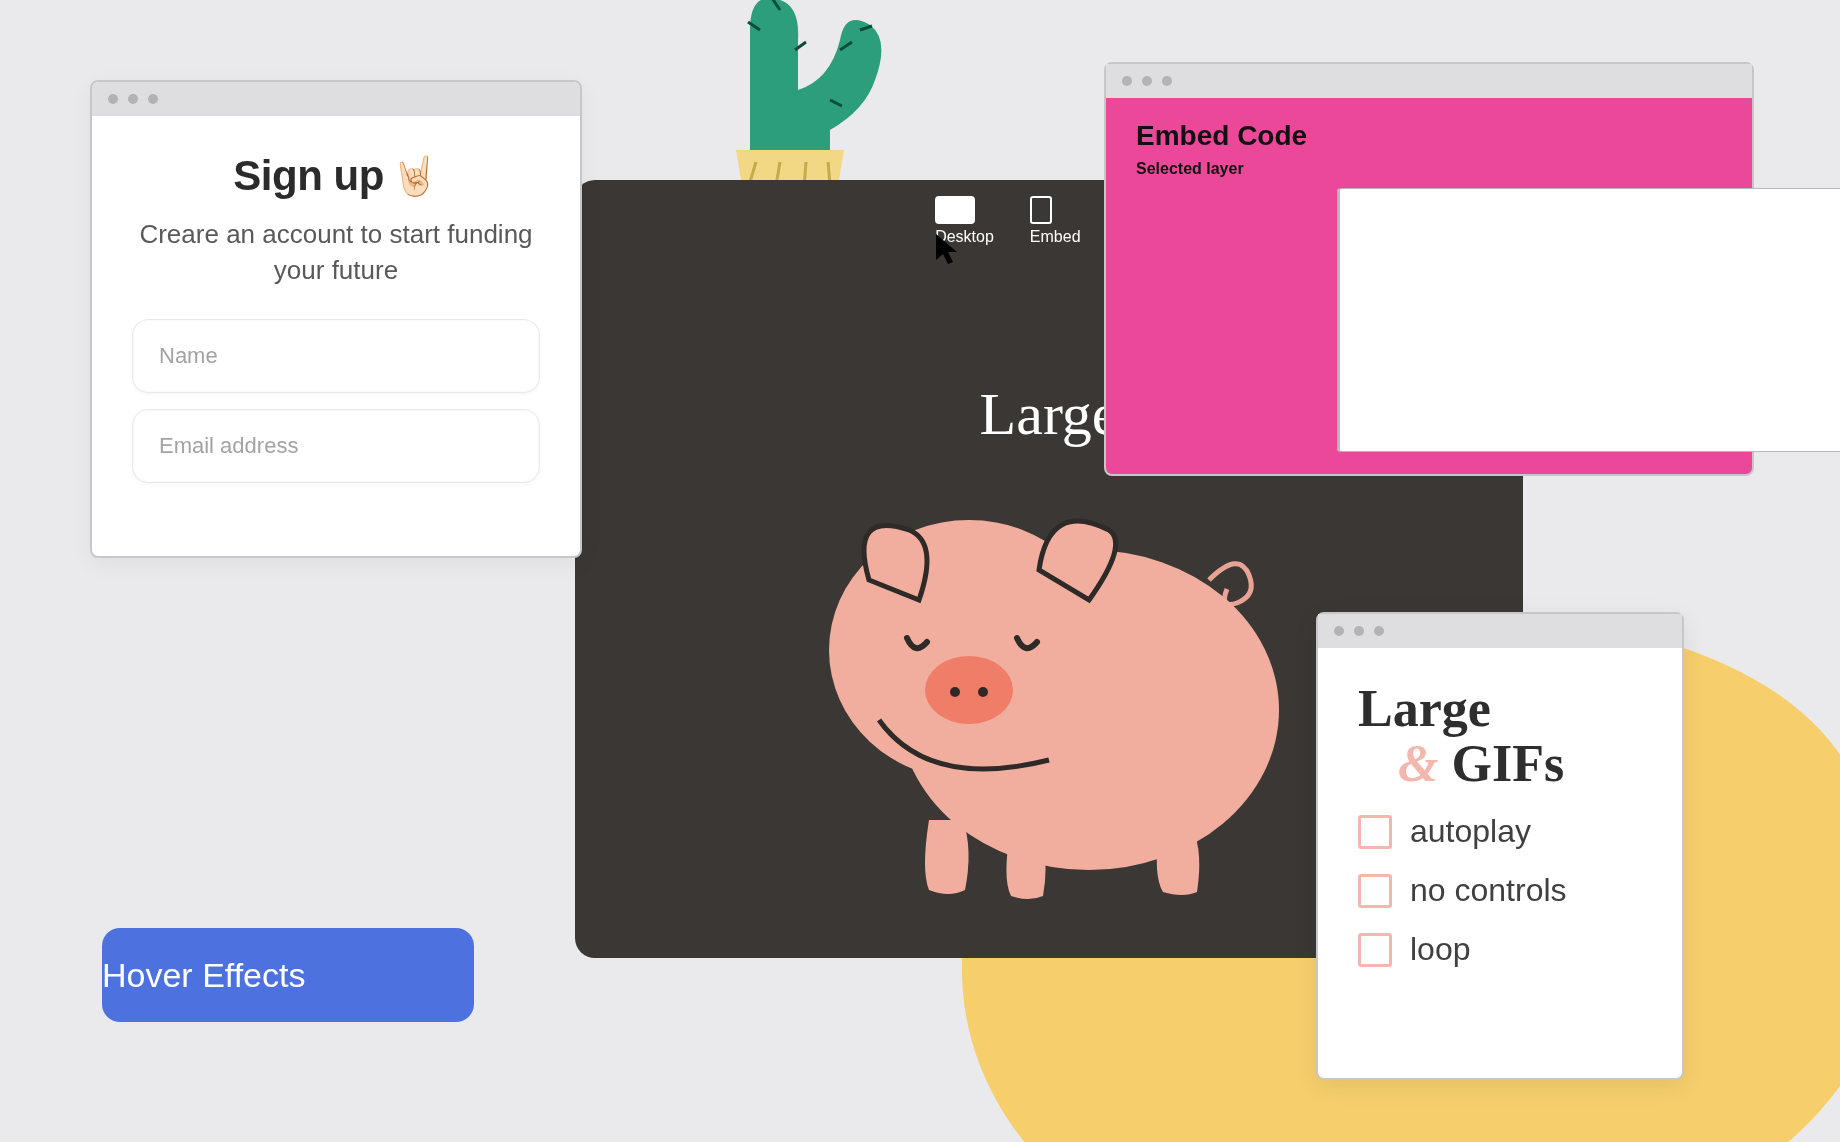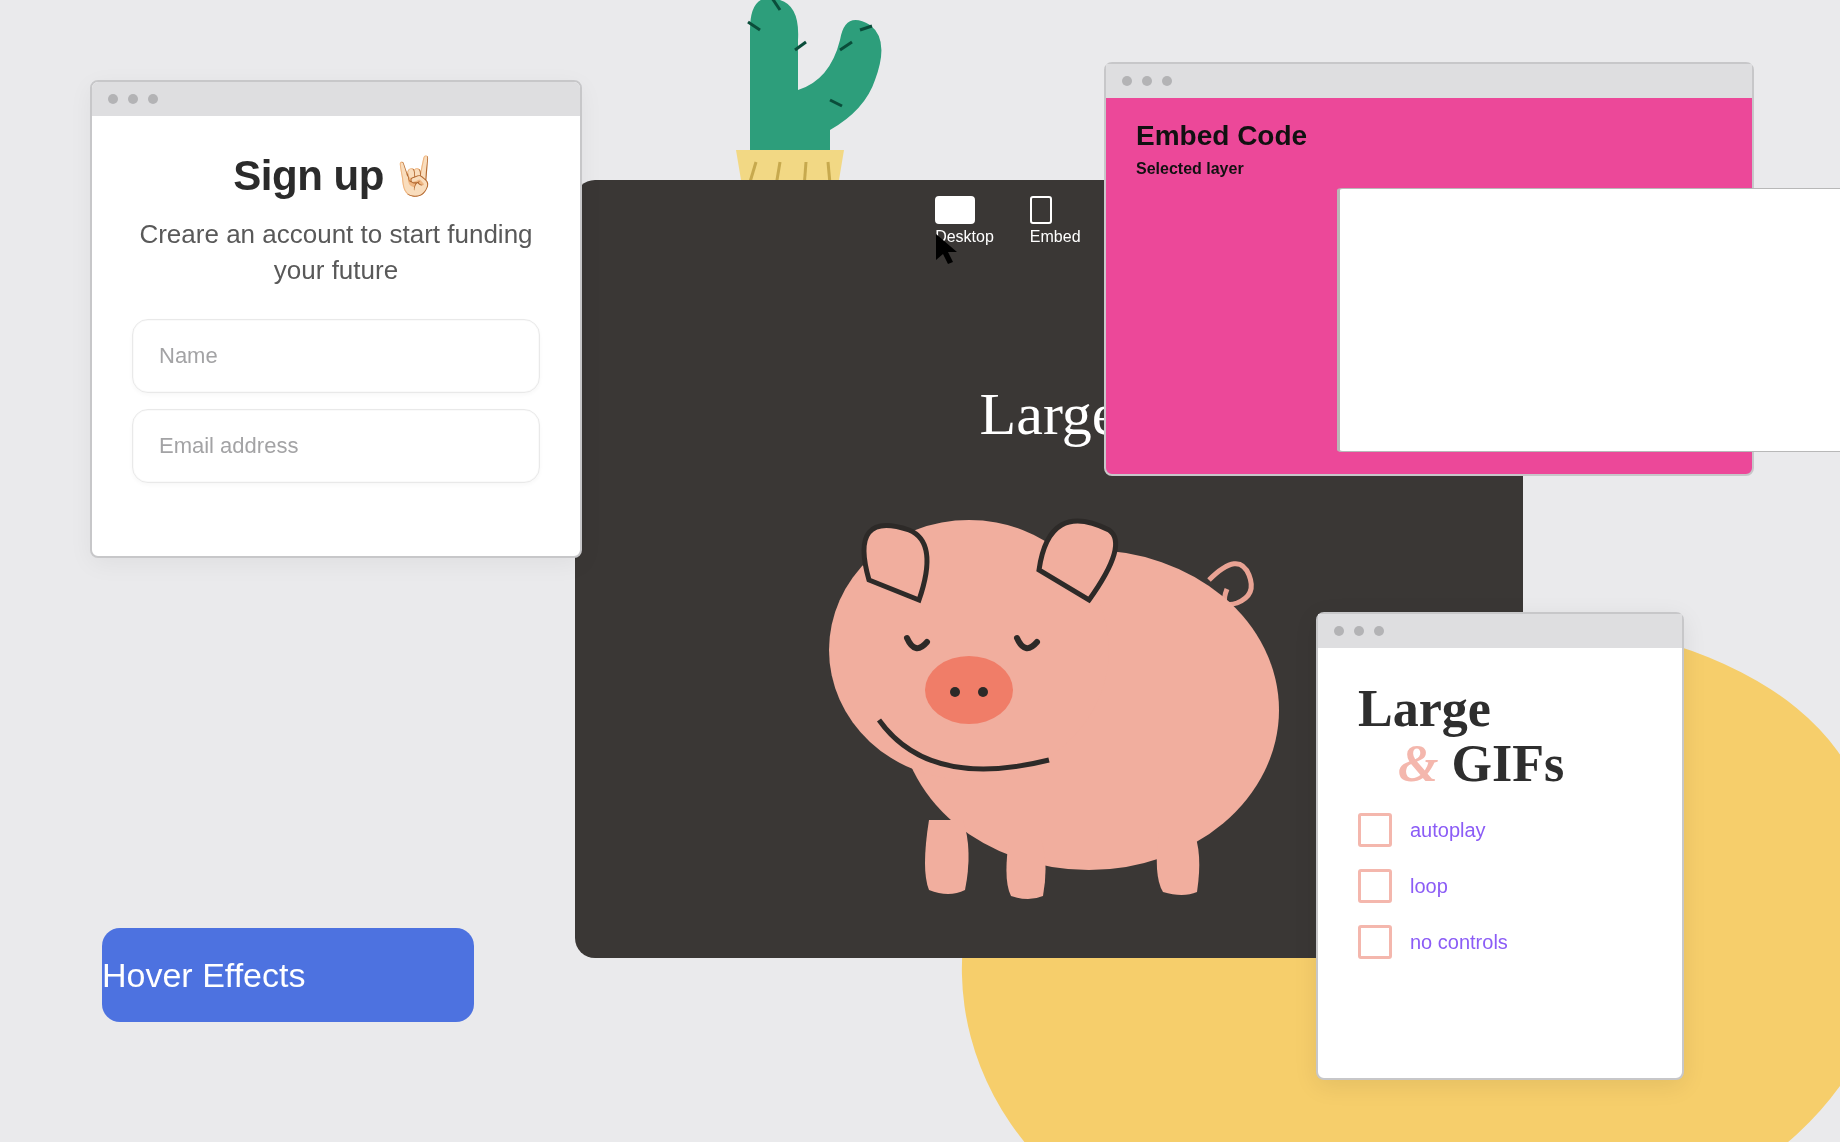--- a/index.html
+++ b/index.html
@@ -191,21 +191,21 @@
     margin-top: 22px;
   }
   .checkbox {
     width: 34px;
     height: 34px;
     border: 3px solid #f4b7ad;
     border-radius: 3px;
     background: #fff;
     flex-shrink: 0;
   }
-  .check-label { font-size: 20px; color: #8b5cf6; }
+  .check-label { font-size: 32px; color: #404040; }
 
   
   .hover-btn {
     position: absolute;
     left: 102px;
     top: 928px;
     width: 372px;
     height: 94px;
     background: #4d72e0;
     border-radius: 18px;
@@ -326,24 +326,24 @@
       <span>Large</span><br>
       <span class="amp">&amp;</span>
       <span>GIFs</span>
     </div>
     <div class="check-row">
       <div class="checkbox"></div>
       <span class="check-label">autoplay</span>
     </div>
     <div class="check-row">
       <div class="checkbox"></div>
-      <span class="check-label">loop</span>
+      <span class="check-label">no controls</span>
     </div>
     <div class="check-row">
       <div class="checkbox"></div>
-      <span class="check-label">no controls</span>
+      <span class="check-label">loop</span>
     </div>
   </div>
 </div>
 
 <button class="hover-btn">
   <span>Hover Effects</span>
 </button>
 
 </body></html>

